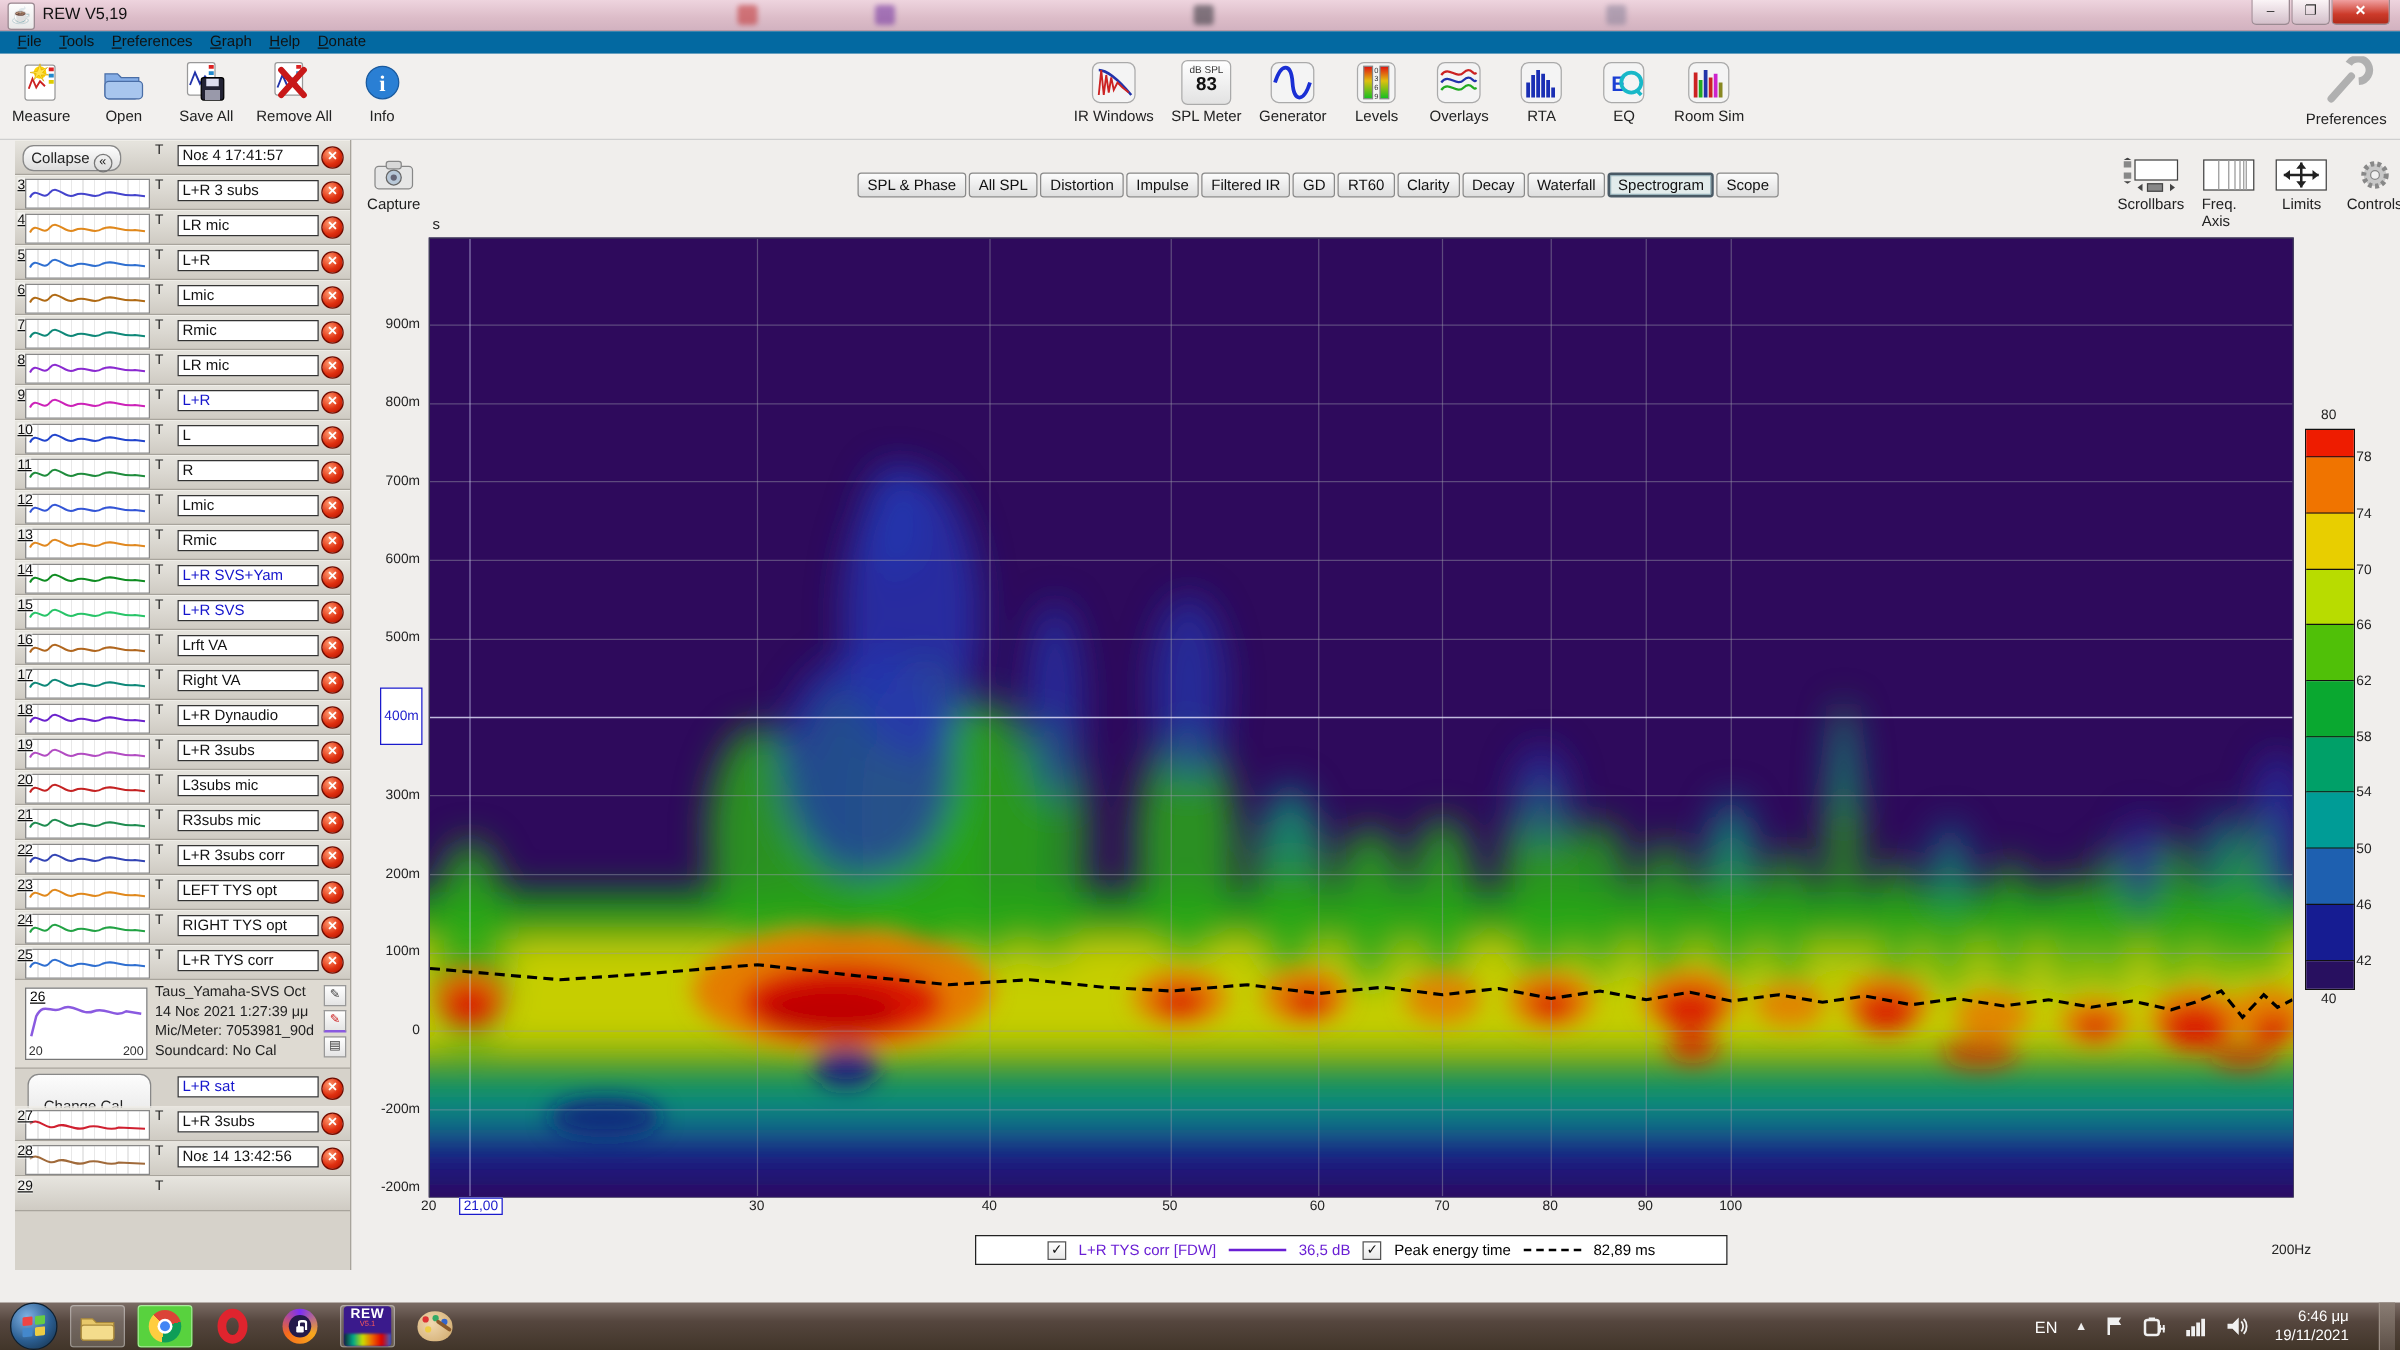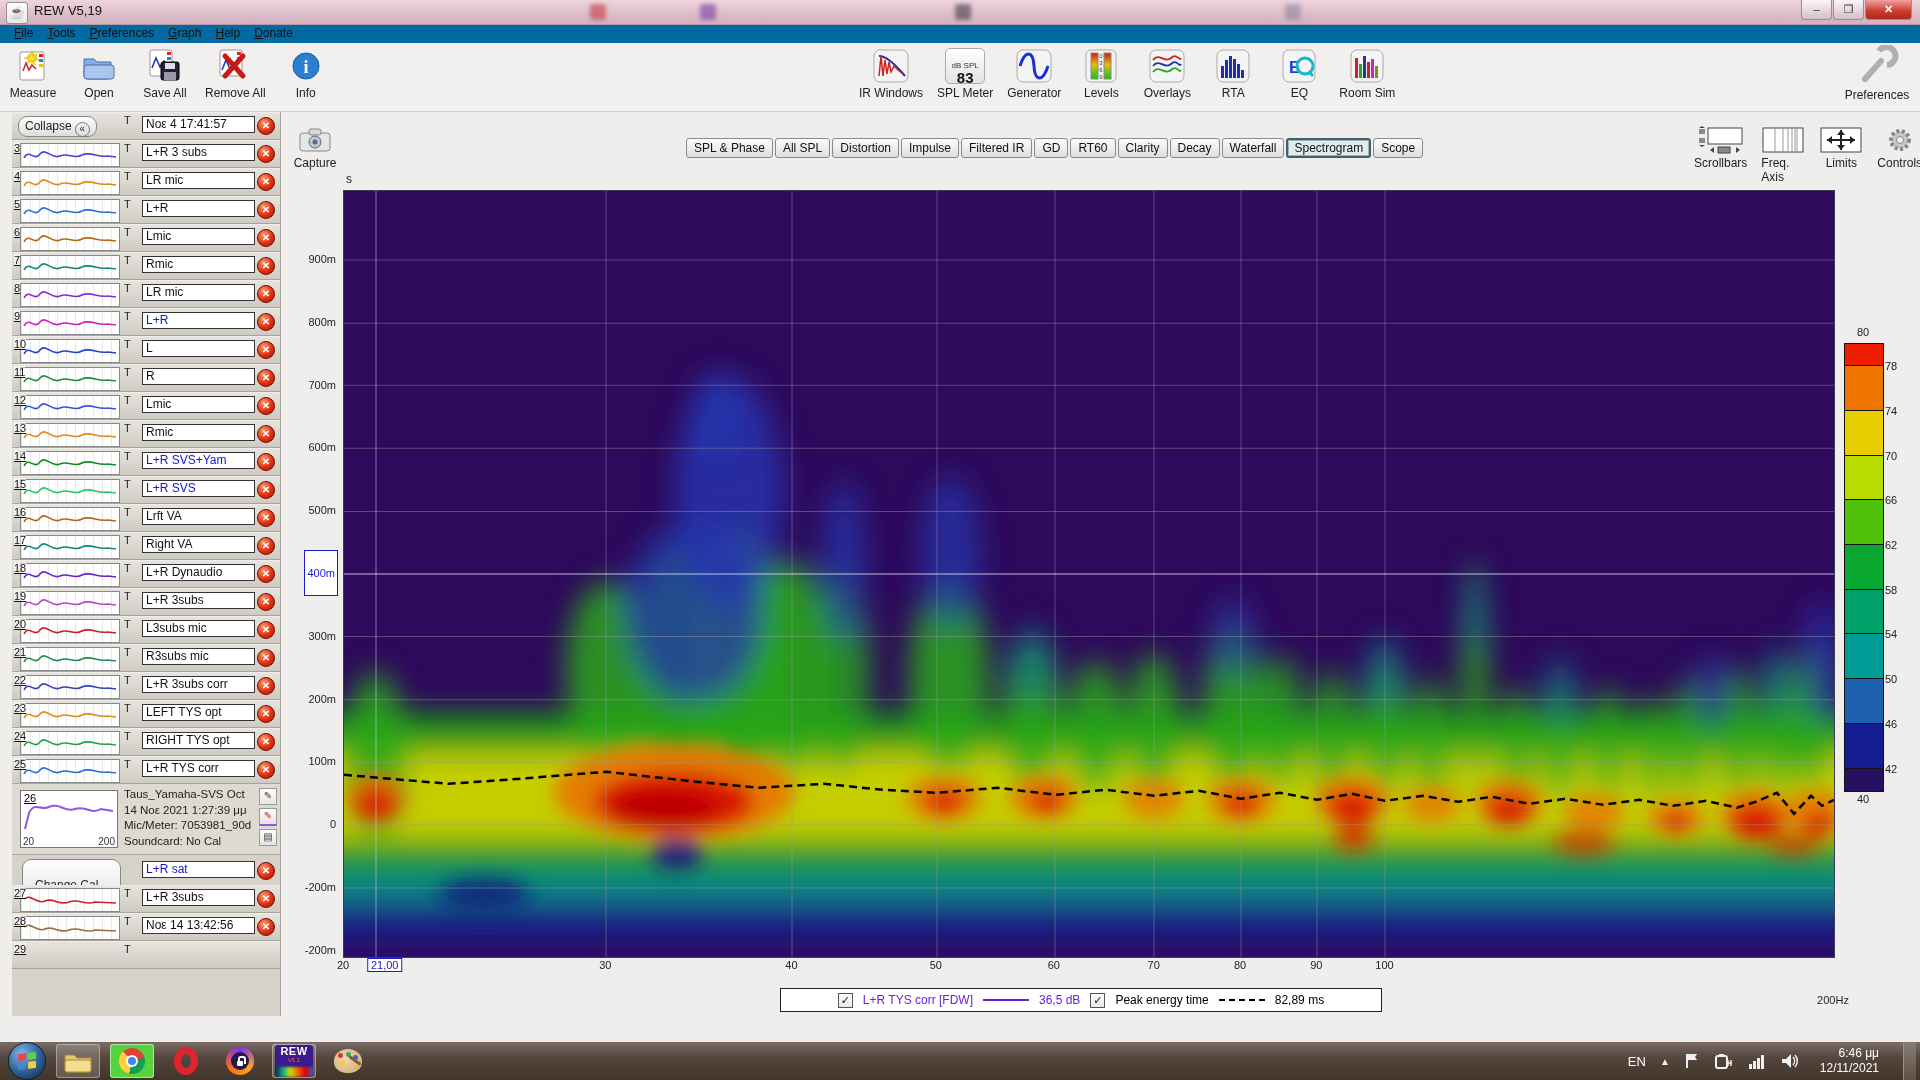--- a/index.html
+++ b/index.html
@@ -21,21 +21,21 @@
   .mi{display:inline-block;margin-left:14px;color:#111;}
   .mi::first-letter{text-decoration:underline;}
 
   
   .toolbar{left:0;top:43px;width:1920px;height:68px;background:#f2f0ee;border-bottom:1px solid #cfcfcf;}
   .tgroup{position:absolute;display:flex;gap:8px;top:2px;}
   .tbtn{display:flex;flex-direction:column;align-items:center;justify-content:flex-start;min-width:52px;font-size:12px;color:#222;padding:2px 3px;}
   .tbtn .ic{width:40px;height:38px;display:flex;align-items:center;justify-content:center;}
   .tbtn .lbl{margin-top:1px;white-space:nowrap;}
   .splbadge{width:40px;height:34px;border:1px solid #aaa;border-radius:5px;background:linear-gradient(#fff,#e2e2e2);text-align:center;}
-  .splbadge .t1{font-size:8px;color:#333;margin-top:12px;}
+  .splbadge .t1{font-size:8px;color:#333;margin-top:2px;}
   .splbadge .t2{font-size:15px;font-weight:bold;color:#111;line-height:15px;}
 
   
   .gctl{position:absolute;display:flex;gap:14px;left:1694px;top:126px;}
   .gbtn{display:flex;flex-direction:column;align-items:center;font-size:12px;color:#222;}
   .gbtn .ic{height:28px;display:flex;align-items:center;justify-content:center;margin-bottom:2px;}
   .prefbtn{position:absolute;left:1834px;top:45px;width:86px;display:flex;flex-direction:column;align-items:center;font-size:12px;color:#222;}
 
   
   .tabs{position:absolute;left:686px;top:138px;display:flex;gap:2px;}
@@ -1049,19 +1049,19 @@
             <rect x="9" y="6" width="3" height="11"></rect>
             <rect x="13" y="3" width="3" height="14"></rect>
           </g>
         </svg>
       <svg width="20" height="18">
           <path d="M2 7 h4 l5 -5 v14 l-5 -5 h-4 Z" fill="#f0f0f0"></path>
           <path d="M13 5 a 6 6 0 0 1 0 8 M15 3 a 9 9 0 0 1 0 12" fill="none" stroke="#f0f0f0" stroke-width="1.5"></path>
         </svg>
       <div class="clock">
         <div>6:46 μμ</div>
-        <div>12/11/2021</div>
+        <div>19/11/2021</div>
       </div>
       <div class="showdesk"></div>
     </div>
   </div>
 
 </div>
 
 </body></html>

